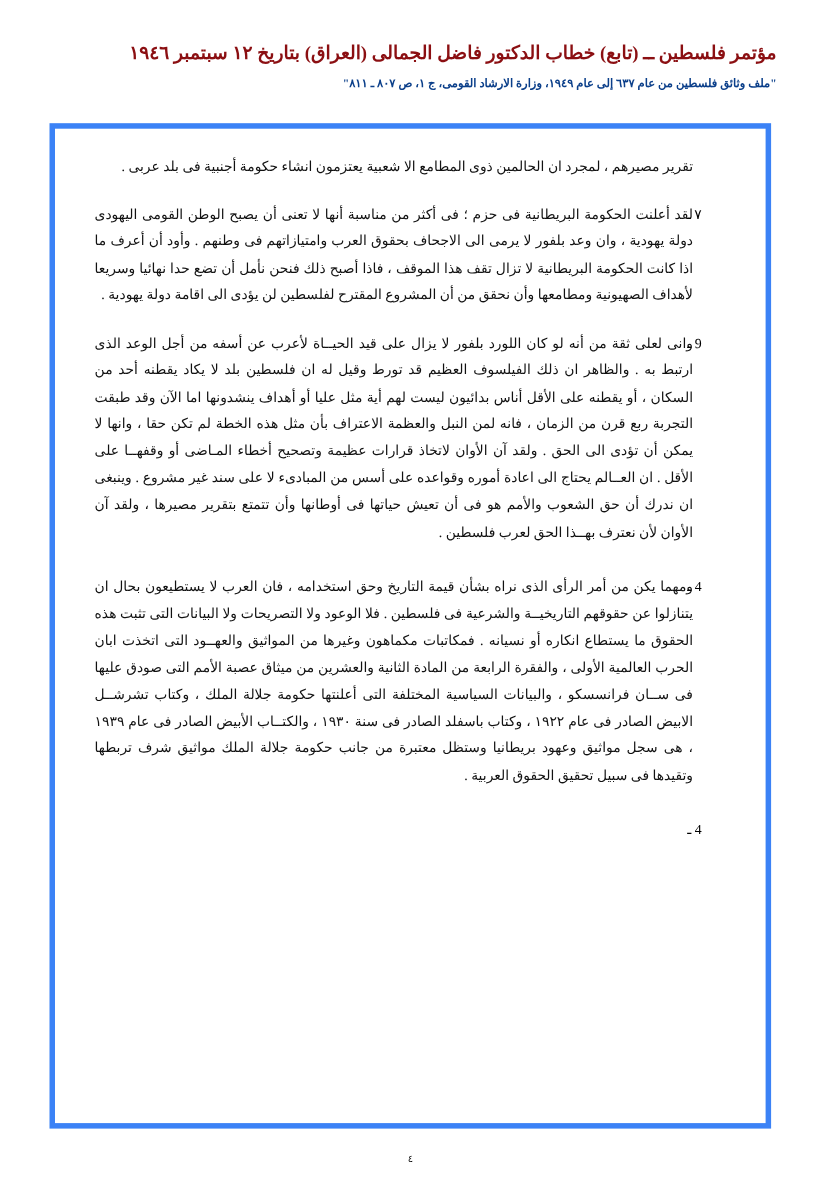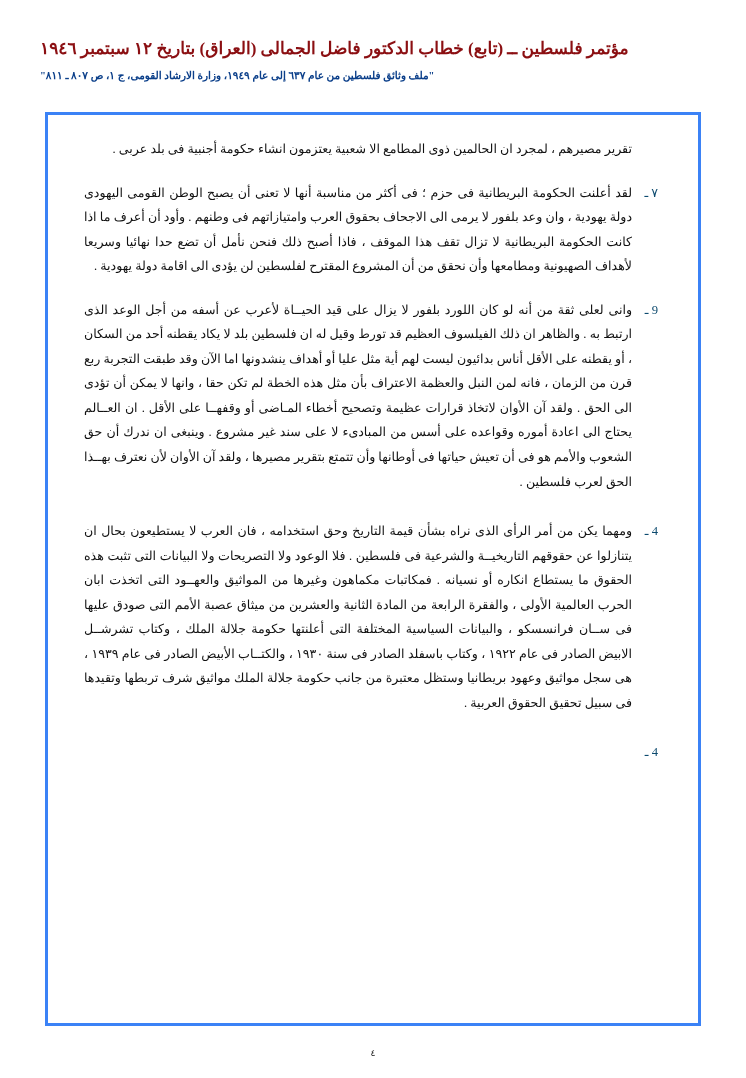--- a/index.html
+++ b/index.html
@@ -16,21 +16,21 @@
     overflow: hidden;
   }
   .page {
     width: 746px;
     height: 1078px;
     box-sizing: border-box;
     padding: 0;
     position: relative;
   }
   .header {
-    text-align: left;
+    text-align: right;
     padding: 36px 40px 0 40px;
   }
   .header .title {
     font-family: "Liberation Serif", serif;
     font-weight: bold;
     font-size: 17px;
     color: #8b0f12;
     direction: rtl;
     letter-spacing: 0px;
     line-height: 1.5;
@@ -42,21 +42,21 @@
     font-size: 10.5px;
     color: #0b3f8a;
     direction: rtl;
   }
   .frame {
     position: absolute;
     top: 112px;
     right: 45px;
     left: 45px;
     bottom: 52px;
-    border: 3px solid #3b82f6;
+    border: 5px solid #3b82f6;
     box-sizing: border-box;
     background: #ffffff;
   }
   .frame-inner {
     padding: 22px 40px 10px 36px;
     box-sizing: border-box;
     height: 100%;
     overflow: hidden;
   }
   .para {
@@ -69,28 +69,28 @@
     color: #111111;
     margin-bottom: 13px;
     position: relative;
   }
   .para.numbered {
     padding-left: 0;
     padding-right: 26px;
   }
   .para .marker {
     position: absolute;
-    right: 0;
+    right: 18px;
     top: 0;
     width: 24px;
     text-align: right;
     font-family: "Liberation Serif", serif;
     font-size: 12.6px;
     line-height: 1.95;
-    color: #0c4a6e;
+    color: #000000;
   }
   .para.plain {
     padding-right: 26px;
   }
   .spacer-sm { height: 6px; }
   .spacer-md { height: 12px; }
   .footer {
     position: absolute;
     bottom: 20px;
     left: 0;

